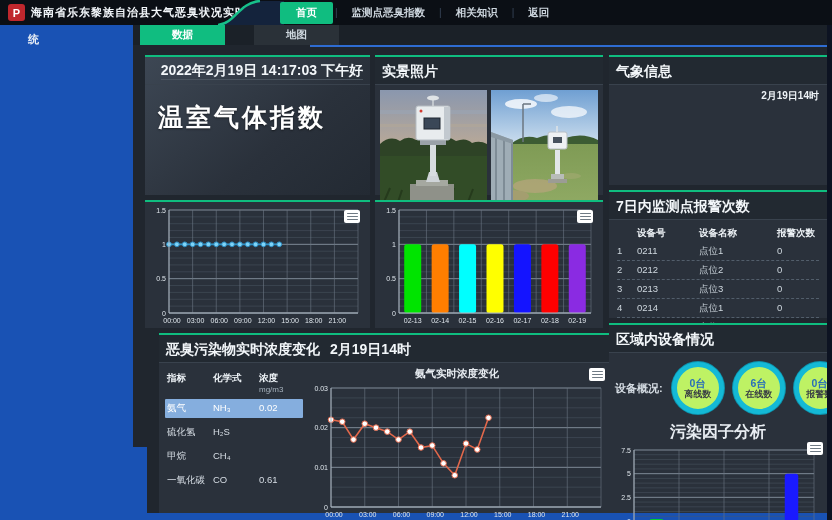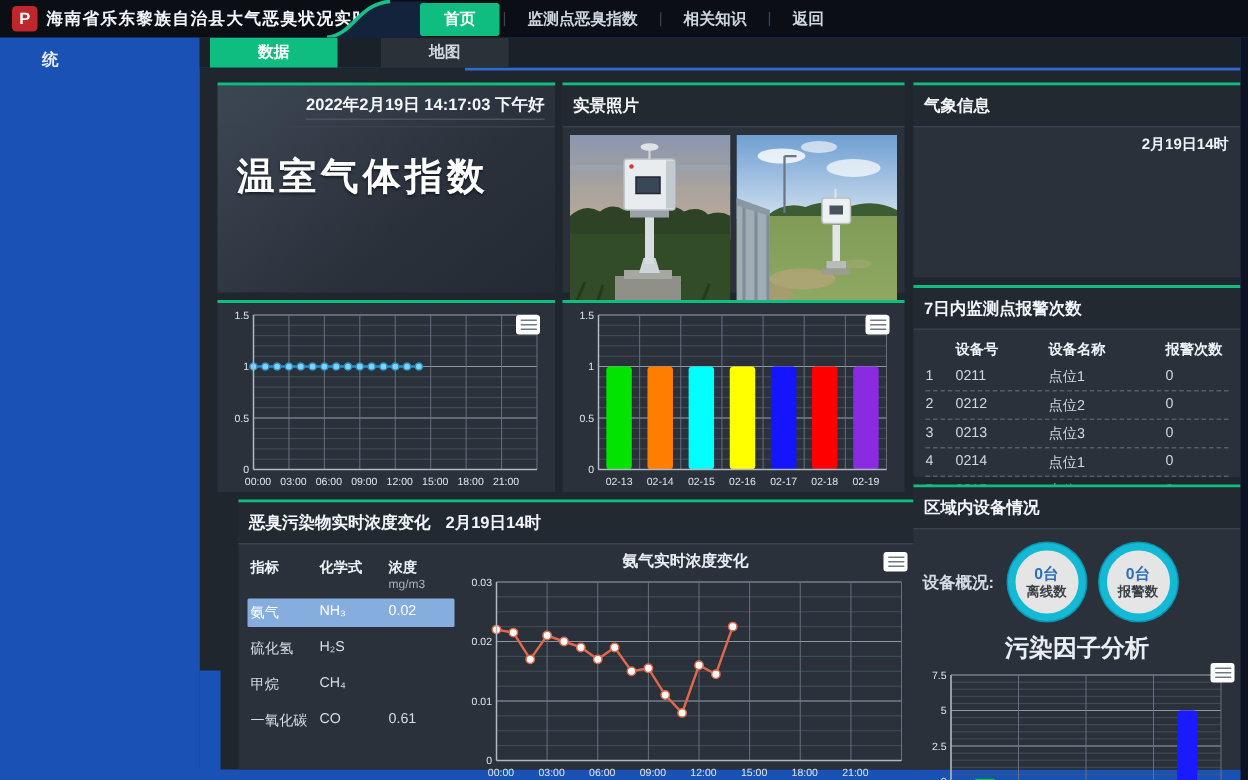--- a/index.html
+++ b/index.html
@@ -24,21 +24,21 @@
 
   .tabrow { position:absolute; left:133px; top:25px; width:694px; height:20px; background:#1b2128; z-index:2; display:flex; }
   .tab { width:85px; height:20px; font-size:10.5px; font-weight:bold; color:#cfd8df; background:#2a3138; display:flex; align-items:center; justify-content:center; cursor:pointer; }
   .tab:first-child { margin-left:7px; }
   .tab.active { background:#10bd80; color:#fff; }
   .blue-top { position:absolute; left:310px; top:45px; width:517px; height:2px; background:#2e6cd2; z-index:2; }
   .main-bg { position:absolute; left:133px; top:45px; width:694px; height:468px; background:#20262e; z-index:1; }
 
   
   .panel { position:absolute; background:#2a313b; border-top:2px solid #0fbd7f; z-index:4; }
-  .panel-hd { height:28px; line-height:16px; padding:0 7px; background:#222931; border-bottom:1px solid #39424d; font-size:11px; font-weight:bold; color:#f2f6f9; display:flex; align-items:center; }
+  .panel-hd { height:28px; line-height:16px; padding:0 7px; background:#222931; border-bottom:1px solid #39424d; font-size:14px; font-weight:bold; color:#f2f6f9; display:flex; align-items:center; }
   .panel-hd .ts { margin-left:10px; }
   .panel-hd.right { justify-content:flex-end; background:transparent; }
 
   .p-greet   { left:145px; top:55px;  width:225px; height:140px; background:linear-gradient(140deg,#3d4754 0%,#2a313b 60%,#232a33 100%); }
   .p-photo   { left:375px; top:55px;  width:228px; height:140px; }
   .p-weather { left:609px; top:55px;  width:218px; height:130px; }
   .p-chart1  { left:145px; top:200px; width:225px; height:128px; }
   .p-chart2  { left:375px; top:200px; width:228px; height:128px; }
   .p-alarm   { left:609px; top:190px; width:218px; height:128px; }
   .p-poll    { left:159px; top:333px; width:456px; height:180px; }
@@ -69,21 +69,21 @@
   .pol-row { display:grid; grid-template-columns:46px 46px 40px; font-size:9.5px; color:#d6dde4; padding:3px 2px; margin-bottom:5px; align-items:start; }
   .pol-row.head { font-weight:bold; color:#eef3f7; margin-bottom:2px; }
   .pol-row.hl { background:#85aede; color:#fff; border-radius:1px; }
   .pol-unit { display:block; font-size:8px; color:#a7b2bd; font-weight:normal; }
   .pol-chart { flex:1; position:relative; display:flex; flex-direction:column; align-items:center; }
   .pol-chart-title { font-size:10.5px; font-weight:bold; color:#e9eef3; height:15px; }
 
   
   .stats-row { display:flex; align-items:center; padding:9px 4px 4px 6px; gap:9px; }
   .stats-label { font-size:11px; font-weight:bold; color:#d4dbe2; flex:none; }
-  .stat-circle { width:52px; height:52px; border-radius:50%; background:#e5e5e5; border:5px solid #14b9d6; box-shadow:0 0 0 1px #0d93ad; display:flex; flex-direction:column; align-items:center; justify-content:center; flex:none; }
+  .stat-circle { width:52px; height:52px; border-radius:50%; background:#bef264; border:5px solid #14b9d6; box-shadow:0 0 0 1px #0d93ad; display:flex; flex-direction:column; align-items:center; justify-content:center; flex:none; }
   .stat-count { color:#2a6fb8; font-weight:bold; font-size:10.5px; line-height:12px; }
   .stat-label { color:#3a3f45; font-size:9px; font-weight:bold; line-height:11px; }
   .analysis-title { text-align:center; font-size:16px; font-weight:bold; color:#e9eef3; margin:4px 0 1px; }
   .dev-chart { position:relative; display:flex; justify-content:center; }
 </style>
 </head>
 <body>
 
 <div class="app">
 
@@ -481,20 +481,24 @@
   <div class="panel p-device">
     <div class="panel-hd">区域内设备情况</div>
     <div class="stats-row">
       <div class="stats-label">设备概况:</div>
       <div id="stats" style="display:flex;gap:9px;">
           <div class="stat-circle">
             <div class="stat-count">0台</div>
             <div class="stat-label">离线数</div>
           </div>
           <div class="stat-circle">
+            <div class="stat-count">6台</div>
+            <div class="stat-label">在线数</div>
+          </div>
+          <div class="stat-circle">
             <div class="stat-count">0台</div>
             <div class="stat-label">报警数</div>
           </div>
         </div>
     </div>
     <div class="analysis-title">污染因子分析</div>
     <div class="dev-chart">
       <svg width="208" height="90">
           <line x1="20" y1="77" x2="200" y2="77" stroke="#4d5865" stroke-width="0.5"></line>
           <line x1="20" y1="72.26666666666667" x2="200" y2="72.26666666666667" stroke="#4d5865" stroke-width="0.5"></line>

